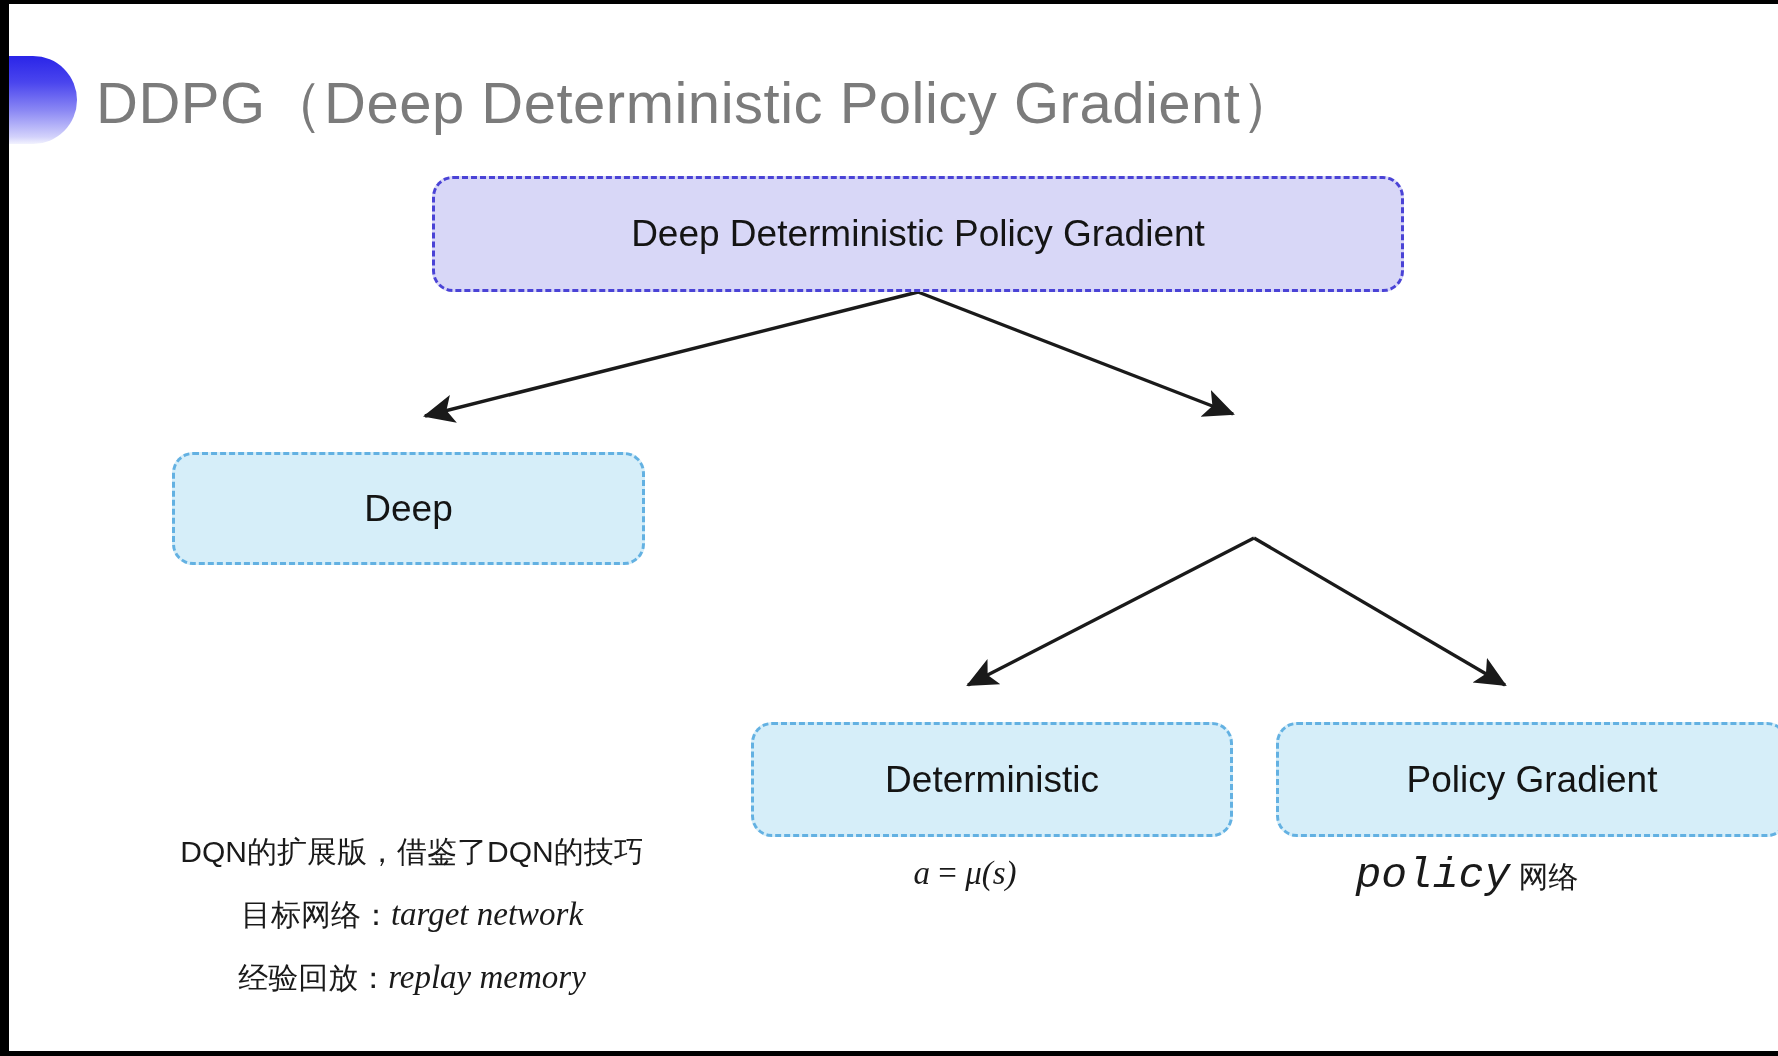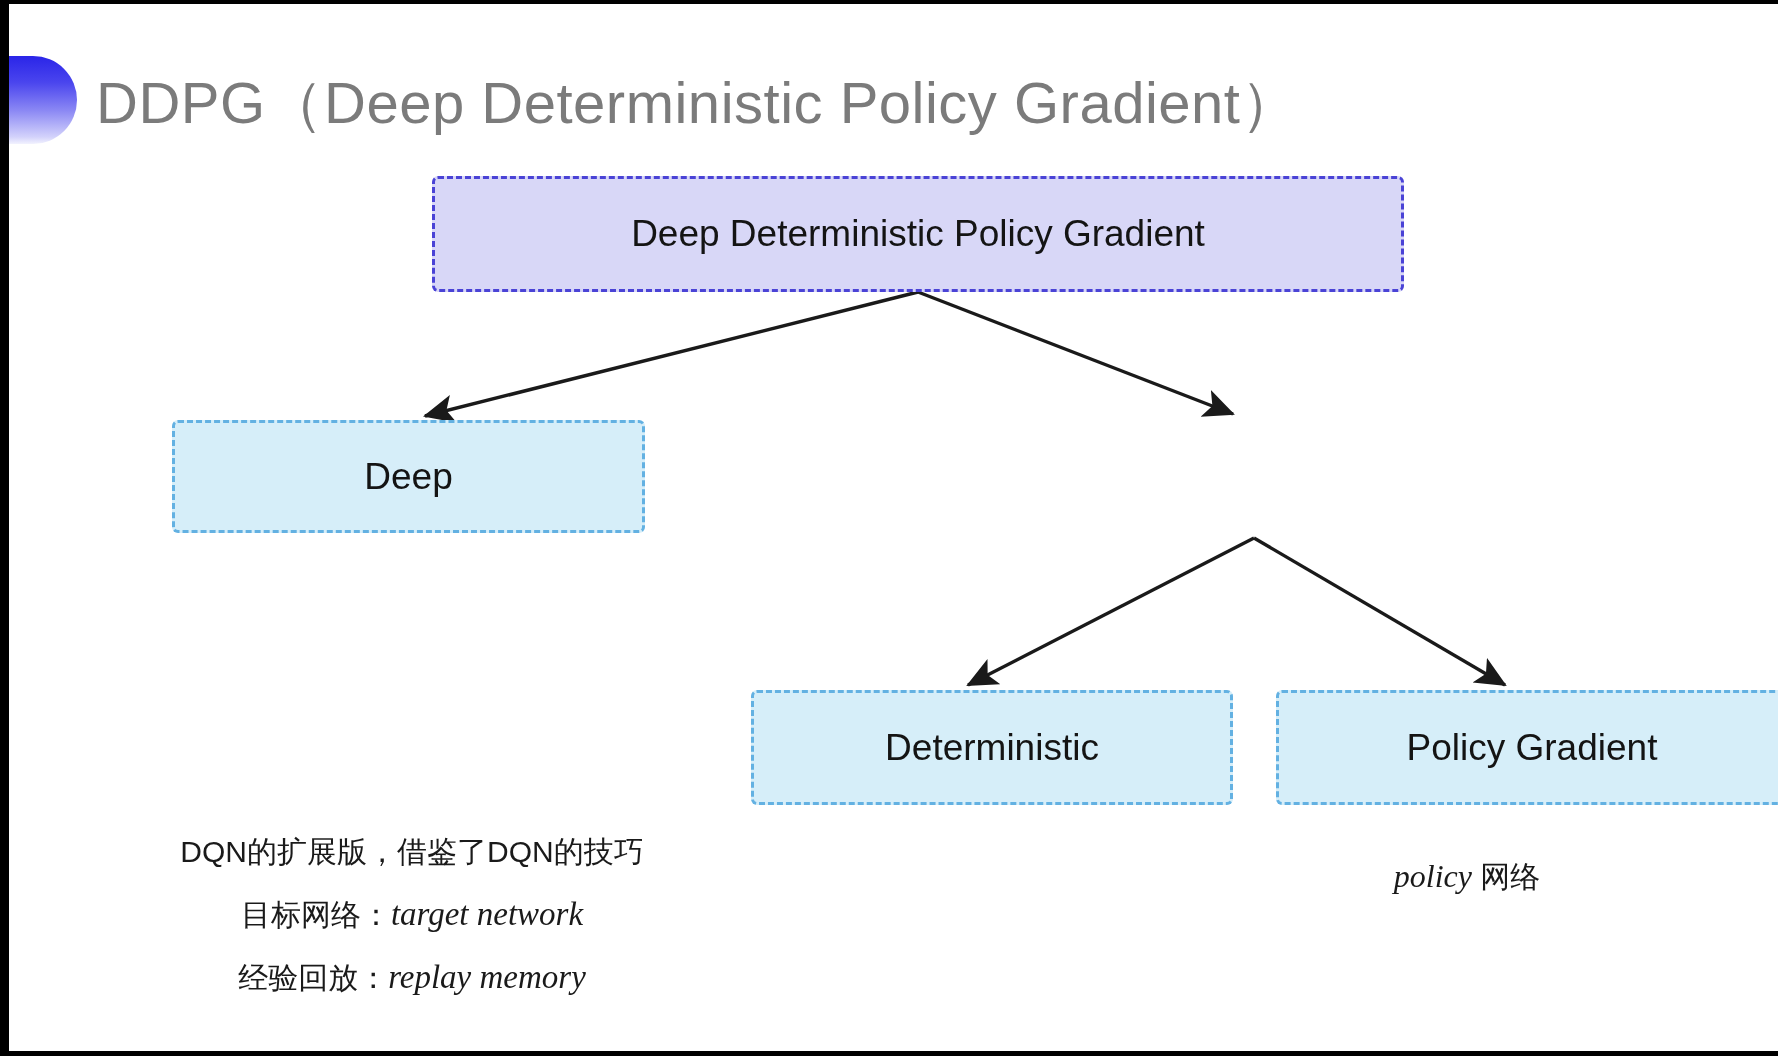--- a/index.html
+++ b/index.html
@@ -62,37 +62,38 @@
     font-weight: 400;
   }
 
   
   .node {
     position: absolute;
     box-sizing: border-box;
     display: flex;
     align-items: center;
     justify-content: center;
-    border-radius: 6px;
+    border-radius: 21px;
     text-align: center;
   }
   .node .node-label {
     font-size: 37px;
     line-height: 44px;
     color: #141414;
     font-weight: 400;
     white-space: nowrap;
   }
   .node.purple {
     background: #d8d7f7;
     border: 3px dashed #4a43d6;
   }
   .node.blue {
     background: #d6eef9;
     border: 3px dashed #63b1e2;
+    margin-top: 32px;
   }
 
   #node-root   { left: 432px; top: 176px; width: 972px; height: 116px; }
   #node-deep   { left: 172px; top: 420px; width: 473px; height: 113px; }
   #node-dpg    { left: 840px; top: 418px; width: 828px; height: 117px; }
   #node-det    { left: 751px; top: 690px; width: 482px; height: 115px; }
   #node-pg     { left: 1276px; top: 690px; width: 512px; height: 115px; }
 
   
   .arrow-layer {
@@ -119,23 +120,23 @@
     font-size: 30px;
     line-height: 56px;
     white-space: nowrap;
   }
   .mi {
     font-family: "Liberation Serif", "DejaVu Serif", serif;
     font-style: italic;
     font-size: 33px;
   }
   .mi-sm {
-    font-family: Liberation Serif, serif;
+    font-family: Liberation Mono, monospace;
     font-style: italic;
-    font-size: 32px;
+    font-size: 43px;
   }
 
   #caption-deep  { left: 102px;  top: 820px; width: 620px; }
   #caption-deep .cn { line-height: 63px; }
   #caption-det   { left: 730px; top: 845px; width: 470px; }
   #caption-pg    { left: 1262px; top: 845px; width: 410px; }
 </style>
 </head>
 <body>
 
@@ -185,20 +186,25 @@
     <div class="cn">DQN的扩展版，借鉴了DQN的技巧</div>
     <div class="cn">
       <span>目标网络：</span><span class="mi">target network</span>
     </div>
     <div class="cn">
       <span>经验回放：</span><span class="mi">replay memory</span>
     </div>
   </div>
 
   <div class="caption" id="caption-det">
+    <div class="mathline">
+      <span class="mi">a</span>
+      <span class="mi" style="font-style:normal;">=</span>
+      <span class="mi">μ</span><span class="mi">(s)</span>
+    </div>
   </div>
 
   <div class="caption" id="caption-pg">
     <div class="cn">
       <span class="mi-sm">policy</span>
       <span>网络</span>
     </div>
   </div>
 
 </div>

